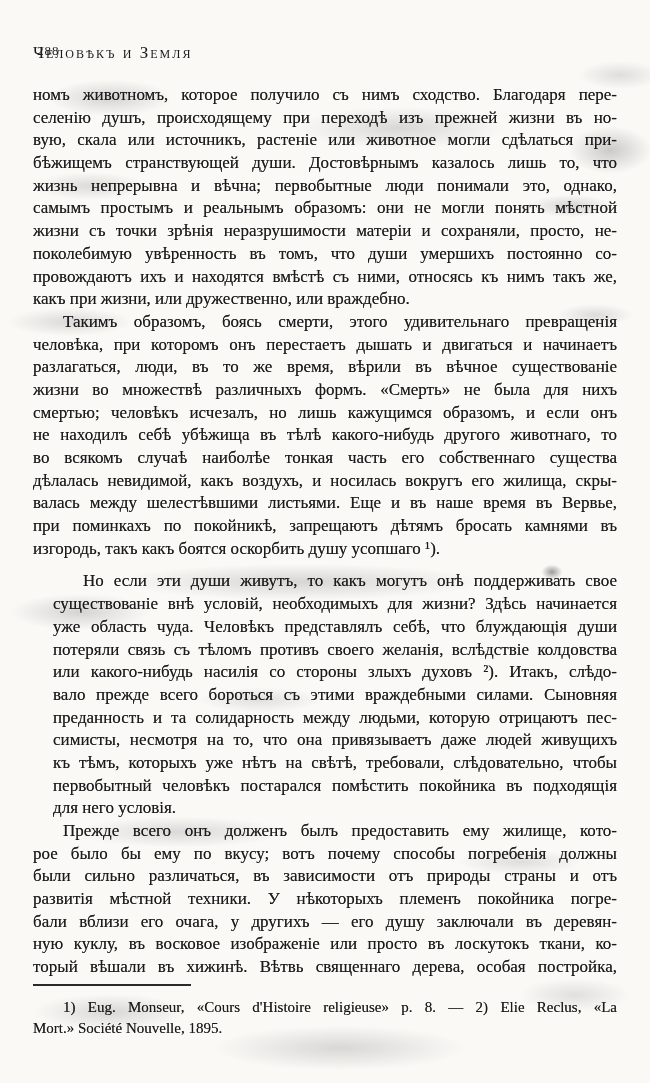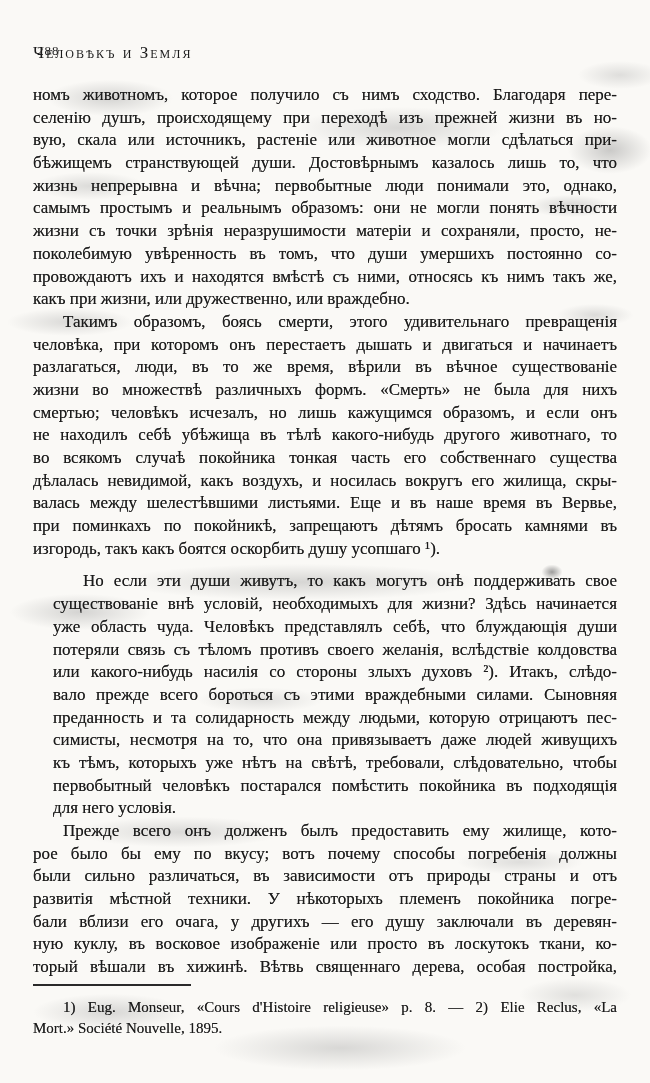--- a/index.html
+++ b/index.html
@@ -83,34 +83,34 @@
 
   <div class="body-text">
 
     <div id="paragraphs-host">
         <div class="paragraph">
           <div class="line">номъ животномъ, которое получило съ нимъ сходство. Благодаря пере-</div>
           <div class="line">селенію душъ, происходящему при переходѣ изъ прежней жизни въ но-</div>
           <div class="line">вую, скала или источникъ, растеніе или животное могли сдѣлаться при-</div>
           <div class="line">бѣжищемъ странствующей души. Достовѣрнымъ казалось лишь то, что</div>
           <div class="line">жизнь непрерывна и вѣчна; первобытные люди понимали это, однако,</div>
-          <div class="line">самымъ простымъ и реальнымъ образомъ: они не могли понять вѣчности</div>
+          <div class="line">самымъ простымъ и реальнымъ образомъ: они не могли понять мѣстной</div>
           <div class="line">жизни съ точки зрѣнія неразрушимости матеріи и сохраняли, просто, не-</div>
           <div class="line">поколебимую увѣренность въ томъ, что души умершихъ постоянно со-</div>
           <div class="line">провождаютъ ихъ и находятся вмѣстѣ съ ними, относясь къ нимъ такъ же,</div>
           <div class="line short">какъ при жизни, или дружественно, или враждебно.</div>
         </div>
         <div class="paragraph">
           <div class="line indent">Такимъ образомъ, боясь смерти, этого удивительнаго превращенія</div>
           <div class="line">человѣка, при которомъ онъ перестаетъ дышать и двигаться и начинаетъ</div>
           <div class="line">разлагаться, люди, въ то же время, вѣрили въ вѣчное существованіе</div>
           <div class="line">жизни во множествѣ различныхъ формъ. «Смерть» не была для нихъ</div>
           <div class="line">смертью; человѣкъ исчезалъ, но лишь кажущимся образомъ, и если онъ</div>
           <div class="line">не находилъ себѣ убѣжища въ тѣлѣ какого-нибудь другого животнаго, то</div>
-          <div class="line">во всякомъ случаѣ покойника тонкая часть его собственнаго существа</div>
+          <div class="line">во всякомъ случаѣ наиболѣе тонкая часть его собственнаго существа</div>
           <div class="line">дѣлалась невидимой, какъ воздухъ, и носилась вокругъ его жилища, скры-</div>
           <div class="line">валась между шелестѣвшими листьями. Еще и въ наше время въ Вервье,</div>
           <div class="line">при поминкахъ по покойникѣ, запрещаютъ дѣтямъ бросать камнями въ</div>
           <div class="line short">изгородь, такъ какъ боятся оскорбить душу усопшаго ¹).</div>
         </div>
         <div class="paragraph section-break">
           <div class="line indent">Но если эти души живутъ, то какъ могутъ онѣ поддерживать свое</div>
           <div class="line">существованіе внѣ условій, необходимыхъ для жизни? Здѣсь начинается</div>
           <div class="line">уже область чуда. Человѣкъ представлялъ себѣ, что блуждающія души</div>
           <div class="line">потеряли связь съ тѣломъ противъ своего желанія, вслѣдствіе колдовства</div>

